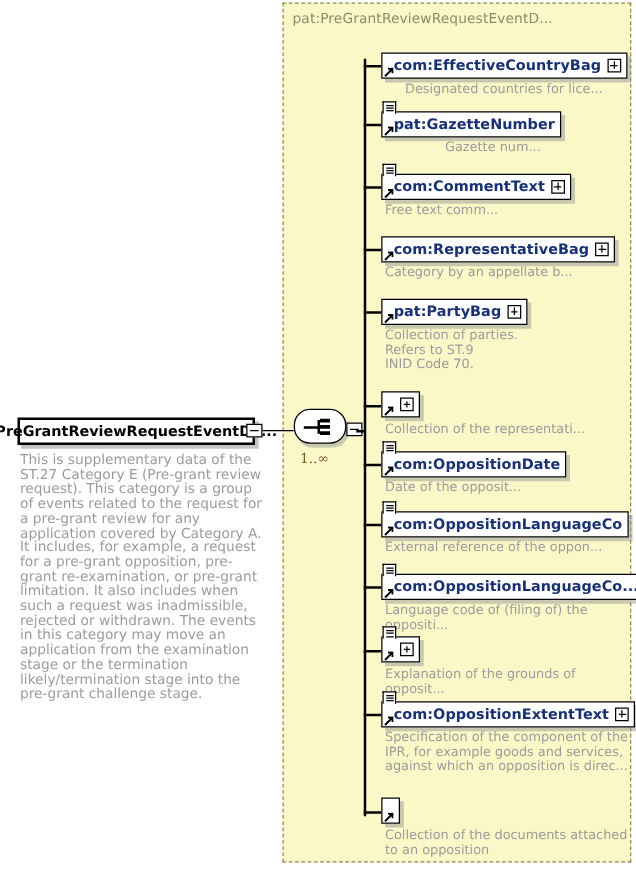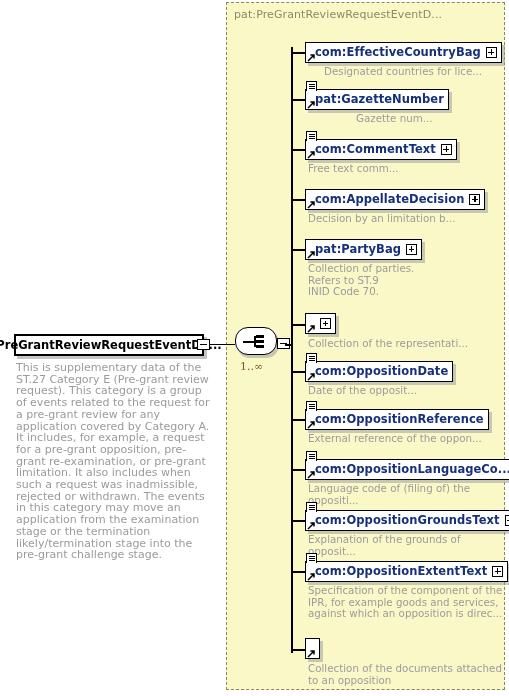--- a/index.html
+++ b/index.html
@@ -277,24 +277,24 @@
         </svg>
         <span class="node-label">com:CommentText</span>
         <span class="expand"></span>
       </div></div>
     <div class="node-desc" style="left: 308px; top: 163px; white-space: pre-line;">Free text comm...</div>
     <div class="branch" style="top: 199px;"></div>
     <div class="node" style="left: 305px; top: 188px;"><div class="node-box">
         <svg class="ref-arrow" viewBox="0 0 8 8">
           <path d="M1 7 L7 1 M3.4 1 L7 1 L7 4.6" stroke="#000" stroke-width="1.5" fill="none"></path>
         </svg>
-        <span class="node-label">com:AppellateDecision</span>
-        <span class="expand"></span>
-      </div></div>
-    <div class="node-desc" style="left: 308px; top: 213px; white-space: pre-line;">Decision by an limitation b...</div>
+        <span class="node-label">com:RepresentativeBag</span>
+        <span class="expand"></span>
+      </div></div>
+    <div class="node-desc" style="left: 308px; top: 213px; white-space: pre-line;">Category by an appellate b...</div>
     <div class="branch" style="top: 249px;"></div>
     <div class="node" style="left: 305px; top: 238px;"><div class="node-box">
         <svg class="ref-arrow" viewBox="0 0 8 8">
           <path d="M1 7 L7 1 M3.4 1 L7 1 L7 4.6" stroke="#000" stroke-width="1.5" fill="none"></path>
         </svg>
         <span class="node-label">pat:PartyBag</span>
         <span class="expand"></span>
       </div></div>
     <div class="node-desc" style="left: 308px; top: 263px; white-space: pre-line;">Collection of parties.
 Refers to ST.9
@@ -323,21 +323,21 @@
     <div class="branch" style="top: 419px;"></div>
     <div class="node" style="left: 305px; top: 408px;"><div class="node-box">
         <span class="type-icon">
           <i class="l1"></i>
           <i class="l2"></i>
           <i class="l3"></i>
         </span>
         <svg class="ref-arrow" viewBox="0 0 8 8">
           <path d="M1 7 L7 1 M3.4 1 L7 1 L7 4.6" stroke="#000" stroke-width="1.5" fill="none"></path>
         </svg>
-        <span class="node-label">com:OppositionReference</span>
+        <span class="node-label">com:OppositionLanguageCo</span>
       </div></div>
     <div class="node-desc" style="left: 308px; top: 433px; white-space: pre-line;">External reference of the oppon...</div>
     <div class="branch" style="top: 469px;"></div>
     <div class="node" style="left: 305px; top: 458px;"><div class="node-box">
         <span class="type-icon">
           <i class="l1"></i>
           <i class="l2"></i>
           <i class="l3"></i>
         </span>
         <svg class="ref-arrow" viewBox="0 0 8 8">
@@ -349,21 +349,20 @@
     <div class="branch" style="top: 520px;"></div>
     <div class="node" style="left: 305px; top: 509px;"><div class="node-box">
         <span class="type-icon">
           <i class="l1"></i>
           <i class="l2"></i>
           <i class="l3"></i>
         </span>
         <svg class="ref-arrow" viewBox="0 0 8 8">
           <path d="M1 7 L7 1 M3.4 1 L7 1 L7 4.6" stroke="#000" stroke-width="1.5" fill="none"></path>
         </svg>
-        <span class="node-label">com:OppositionGroundsText</span>
         <span class="expand"></span>
       </div></div>
     <div class="node-desc" style="left: 308px; top: 534px; white-space: pre-line;">Explanation of the grounds of opposit...</div>
     <div class="branch" style="top: 571px;"></div>
     <div class="node" style="left: 305px; top: 560px;"><div class="node-box">
         <span class="type-icon">
           <i class="l1"></i>
           <i class="l2"></i>
           <i class="l3"></i>
         </span>

